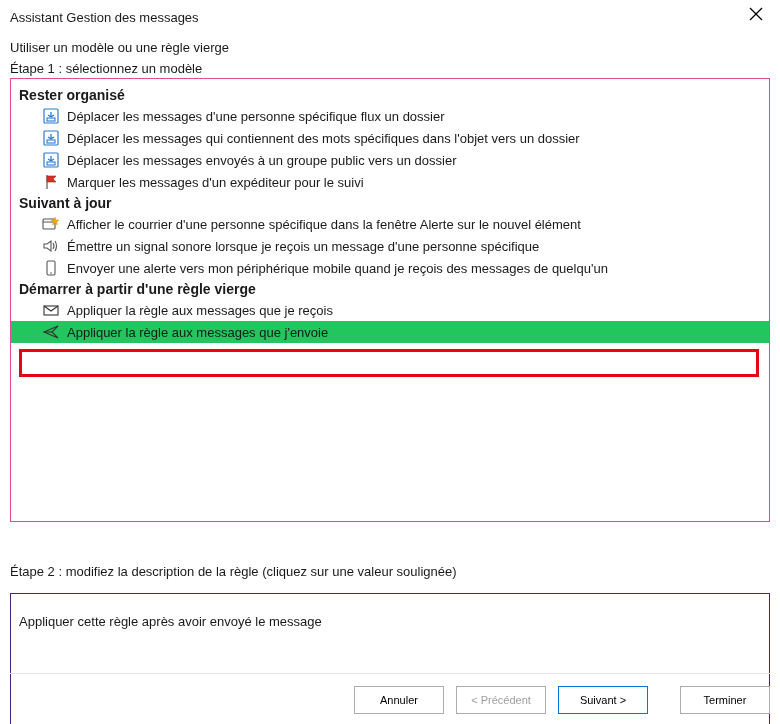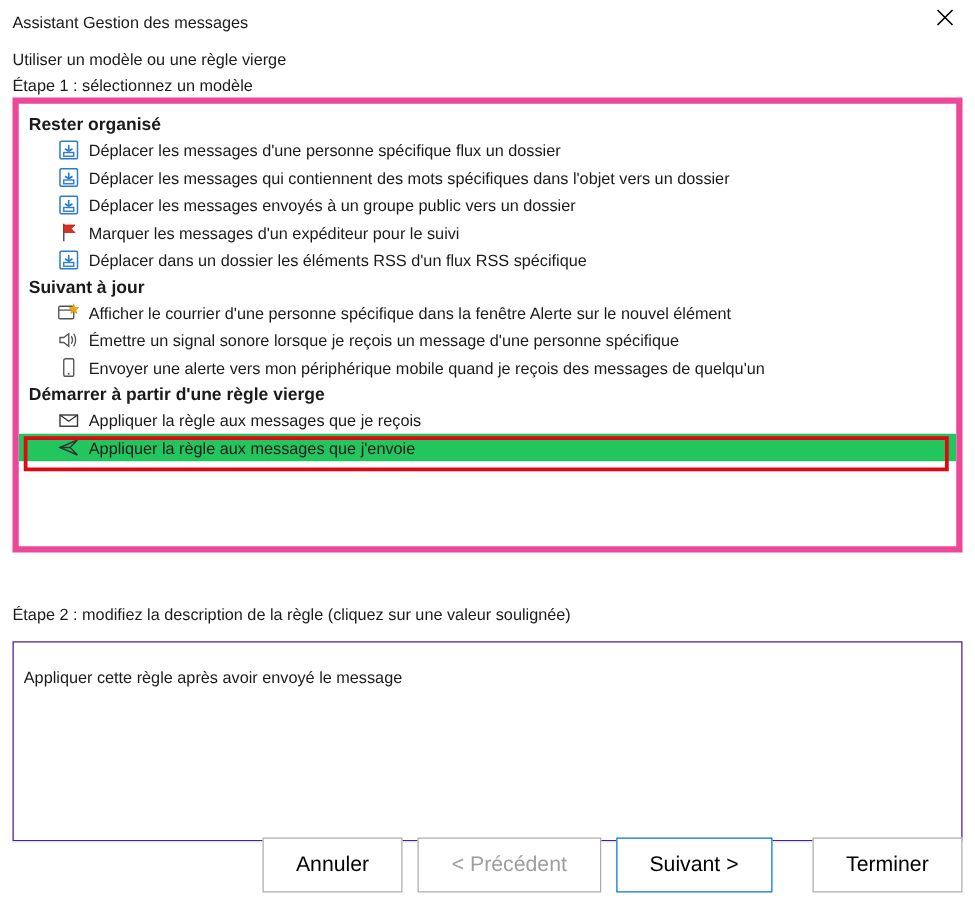--- a/index.html
+++ b/index.html
@@ -27,23 +27,23 @@
       text-align: center;
       line-height: 24px;
       cursor: pointer;
     }
     .content {
       padding: 6px 10px 0 10px;
     }
     .intro-line { margin-bottom: 2px; }
     .step-label { margin-top: 6px; margin-bottom: 2px; }
     .template-box {
-      border: 5px solid #ec4899;
+      border: 1px solid #ec4899;
       width: 100%;
-      height: 364px;
+      height: 444px;
       padding: 6px 0 6px 0;
       overflow: hidden;
     }
     .section-header {
       font-weight: 600;
       font-size: 14px;
       padding: 2px 8px;
     }
     .template-item {
       display: flex;
@@ -83,24 +83,24 @@
       position: absolute;
       bottom: 10px;
       right: 10px;
       display: flex;
       gap: 12px;
     }
     .button-bar .sep { width: 8px; }
     .btn {
       border: 1px solid #adadad;
       background: #fff;
-      font-size: 17px;
-      height: 44px;
+      font-size: 11px;
+      height: 28px;
       min-width: 90px;
-      padding: 0 26px;
+      padding: 0 14px;
       cursor: pointer;
       font-family: inherit;
     }
     .btn:disabled { color: #9e9e9e; cursor: default; }
     .btn.primary { border: 1px solid #0078d4; color: #000000; }
     .hr-top { border: none; border-top: 1px solid #e6e6e6; position: absolute; bottom: 50px; left: 10px; right: 10px; }
   </style>
 </head>
 <body>
 
@@ -158,30 +158,20 @@
     <div class="template-item">
       <span class="icon-wrap">
         <svg width="18" height="18" viewBox="0 0 18 18">
             <line x1="5" y1="2" x2="5" y2="16" stroke="#555" stroke-width="1.2"></line>
             <path d="M5 3 L14 3 L11 6 L14 9 L5 9 Z" fill="#d93025" stroke="#b02016" stroke-width="0.6"></path>
           </svg>
       </span>
       <span>Marquer les messages d'un expéditeur pour le suivi</span>
     </div>
 
-    <div class="template-item">
-      <span class="icon-wrap">
-        <svg width="18" height="18" viewBox="0 0 18 18">
-            <rect x="2" y="2" width="14" height="14" rx="1" fill="none" stroke="#2a7bd4" stroke-width="1.2"></rect>
-            <path d="M9 5 L9 10 M9 10 L6 8 M9 10 L12 8" stroke="#2a7bd4" stroke-width="1.3" fill="none"></path>
-            <rect x="5" y="11" width="8" height="3" fill="none" stroke="#2a7bd4" stroke-width="1.1"></rect>
-          </svg>
-      </span>
-      <span>Déplacer dans un dossier les éléments RSS d'un flux RSS spécifique</span>
-    </div>
 
     <div class="section-header">Suivant à jour</div>
 
     <div class="template-item">
       <span class="icon-wrap">
         <svg width="18" height="18" viewBox="0 0 18 18">
             <rect x="1" y="4" width="12" height="10" rx="1" fill="none" stroke="#555" stroke-width="1.1"></rect>
             <line x1="1" y1="7" x2="13" y2="7" stroke="#555" stroke-width="1"></line>
             <path d="M13 2 L14 5 L17 5 L14.7 7 L15.5 10 L13 8.2 L10.5 10 L11.3 7 L9 5 L12 5 Z" fill="#f2a900" stroke="#d88e00" stroke-width="0.4"></path>
           </svg>

